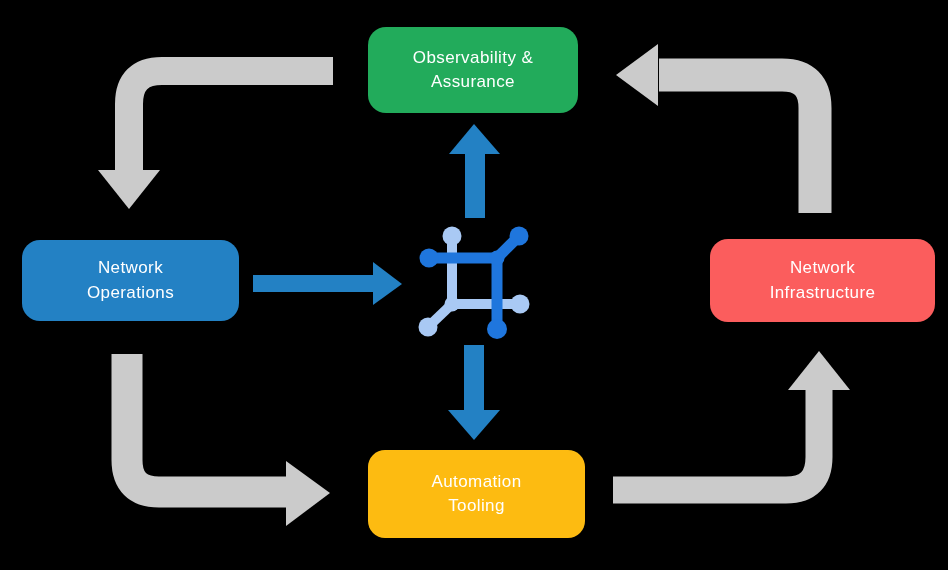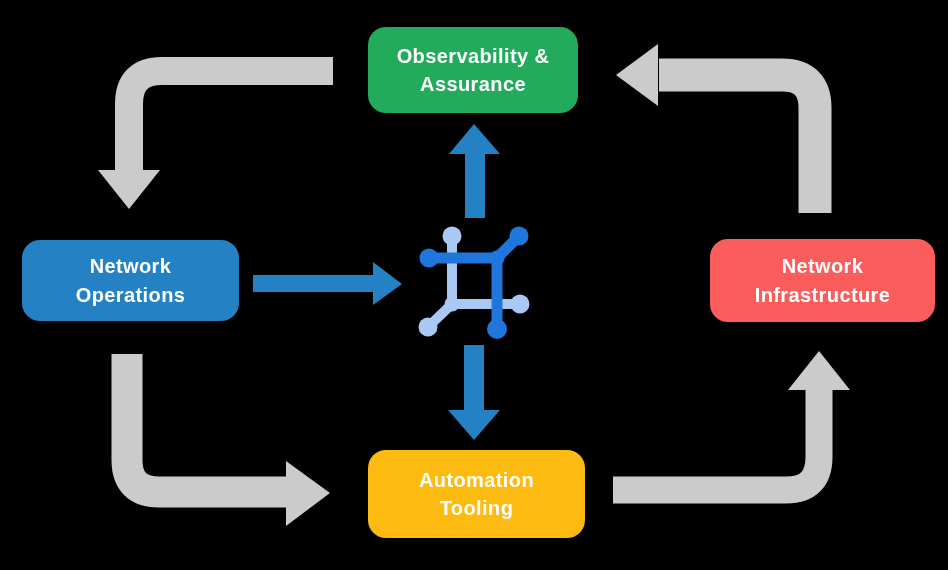--- a/index.html
+++ b/index.html
@@ -7,30 +7,30 @@
          font-family: "Liberation Sans", sans-serif; }
   .stage { position: relative; width: 948px; height: 570px; }
   .node-box {
     position: absolute;
     border-radius: 18px;
     display: flex; align-items: center; justify-content: center;
     text-align: center;
   }
   .node-label {
     color: #ffffff;
-    font-size: 20px;
-    font-weight: 700;
+    font-size: 17px;
+    font-weight: 400;
     letter-spacing: 0.4px;
     line-height: 1.42;
     white-space: pre-line;
   }
   #box-observability   { left: 368px; top: 27px;  width: 210px; height: 86px; }
   #box-operations      { left: 22px;  top: 240px; width: 217px; height: 81px; }
   #box-infrastructure  { left: 710px; top: 239px; width: 225px; height: 83px; }
-  #box-automation      { left: 368px; top: 450px; width: 217px; height: 88px; }
+  #box-automation      { left: 368px; top: 450px; width: 217px; height: 88px; border-radius: 17px; }
   svg.overlay { position: absolute; left: 0; top: 0; }
 </style>
 </head>
 <body>
 
 <div class="stage" style="background: rgb(0, 0, 0);">
 
   <svg class="overlay" width="948" height="570" viewBox="0 0 948 570">
 
     <g>

